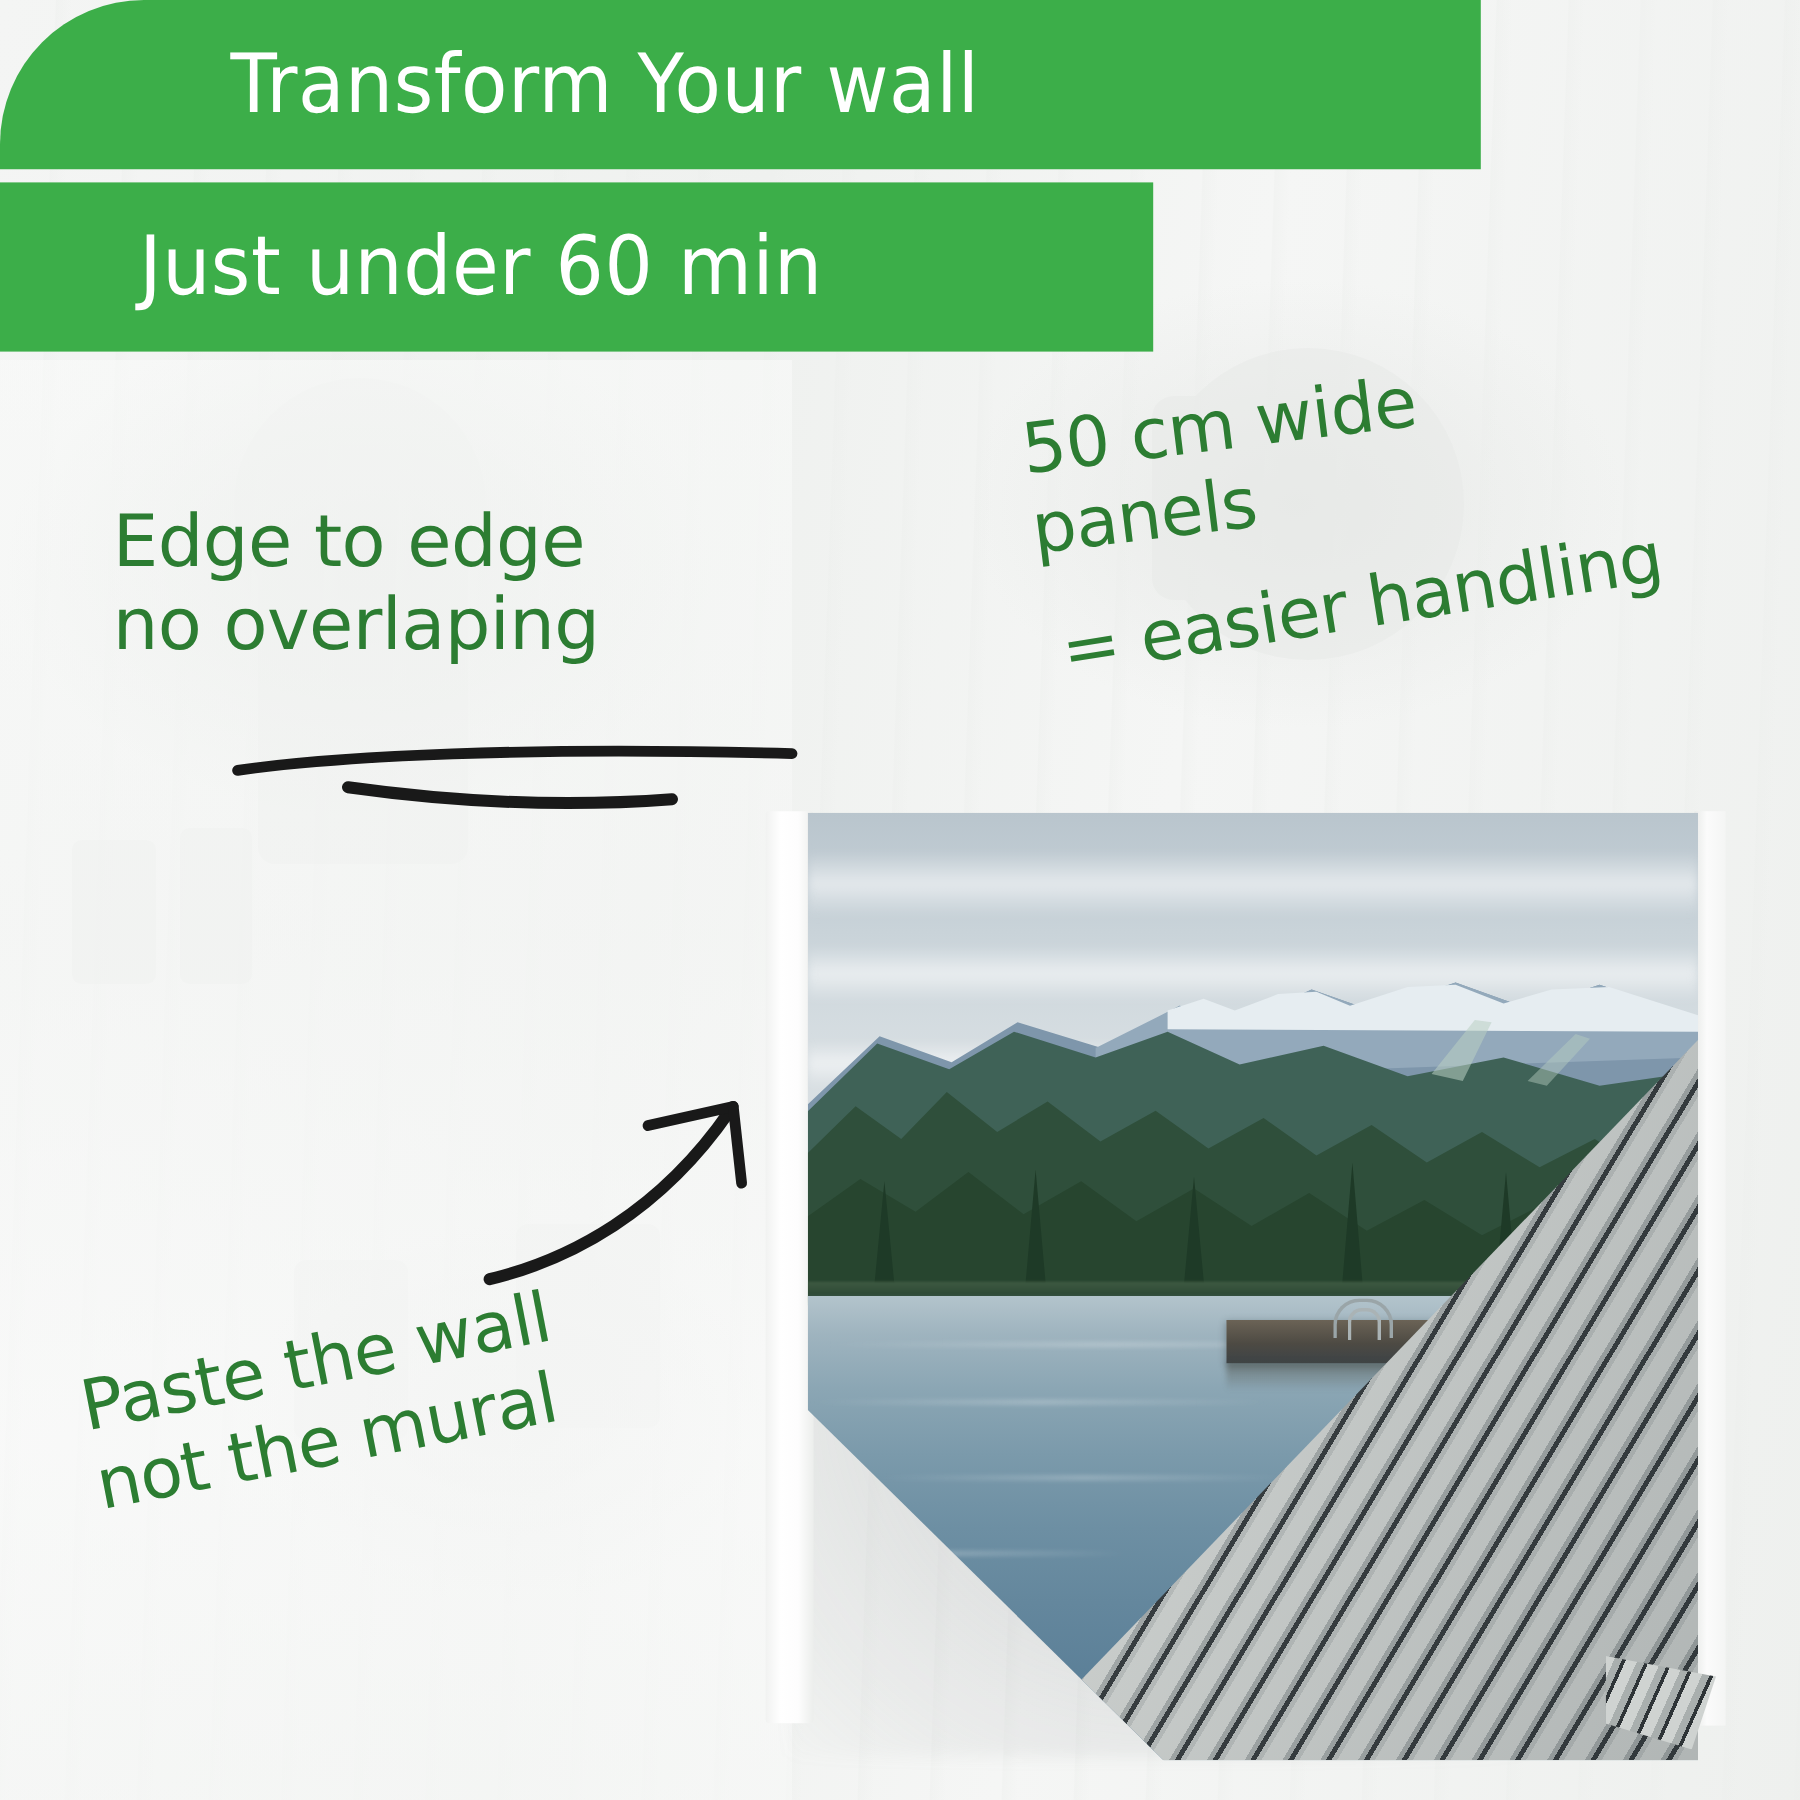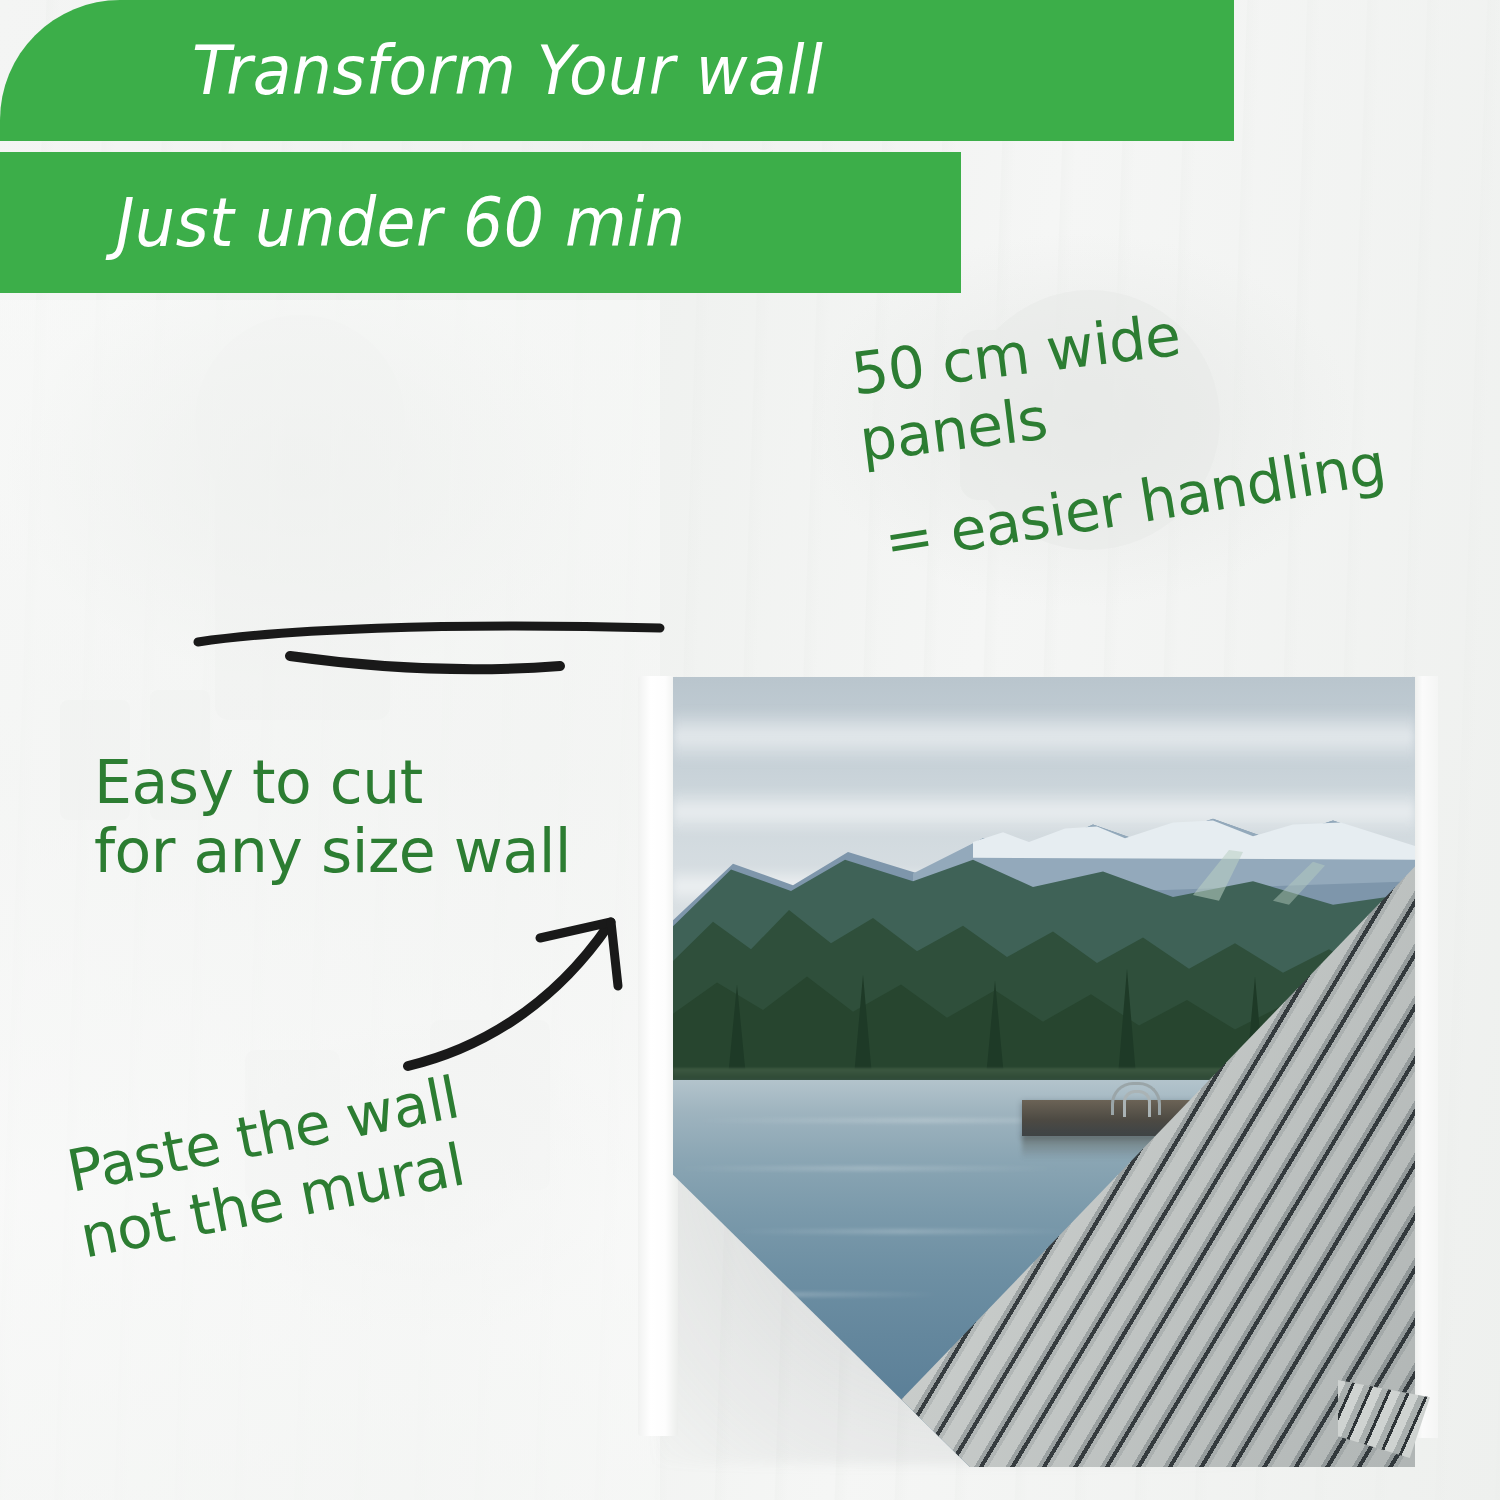--- a/index.html
+++ b/index.html
@@ -48,21 +48,20 @@
     opacity: .55;
   }
 
   
   .banner {
     position: absolute;
     background: #3cae49;
     display: flex;
     align-items: center;
     box-sizing: border-box;
-    font-style: italic;
   }
   .banner-1 {
     left: 0; top: 0;
     width: 1234px; height: 141px;
     border-top-left-radius: 120px 120px;
     padding-left: 192px;
   }
   .banner-2 {
     left: 0; top: 152px;
     width: 961px; height: 141px;
@@ -266,23 +265,23 @@
   <div class="paper-left"></div>
 
   <div class="banner banner-1">
     <span class="banner-text">Transform Your wall</span>
   </div>
 
   <div class="banner banner-2">
     <span class="banner-text">Just under 60 min</span>
   </div>
 
-
-  <div class="hand txt-easy">Easy to cut
-for any size wall</div>
+  <div class="hand txt-edge">Edge to edge
+no overlaping</div>
+
 
   <div class="hand txt-paste">Paste the wall
 not the mural</div>
 
   <div class="hand txt-50">50 cm wide
 panels</div>
 
   <div class="hand txt-easier">= easier handling</div>
 
   <svg class="mark underline-mark" viewBox="0 0 500 100">

